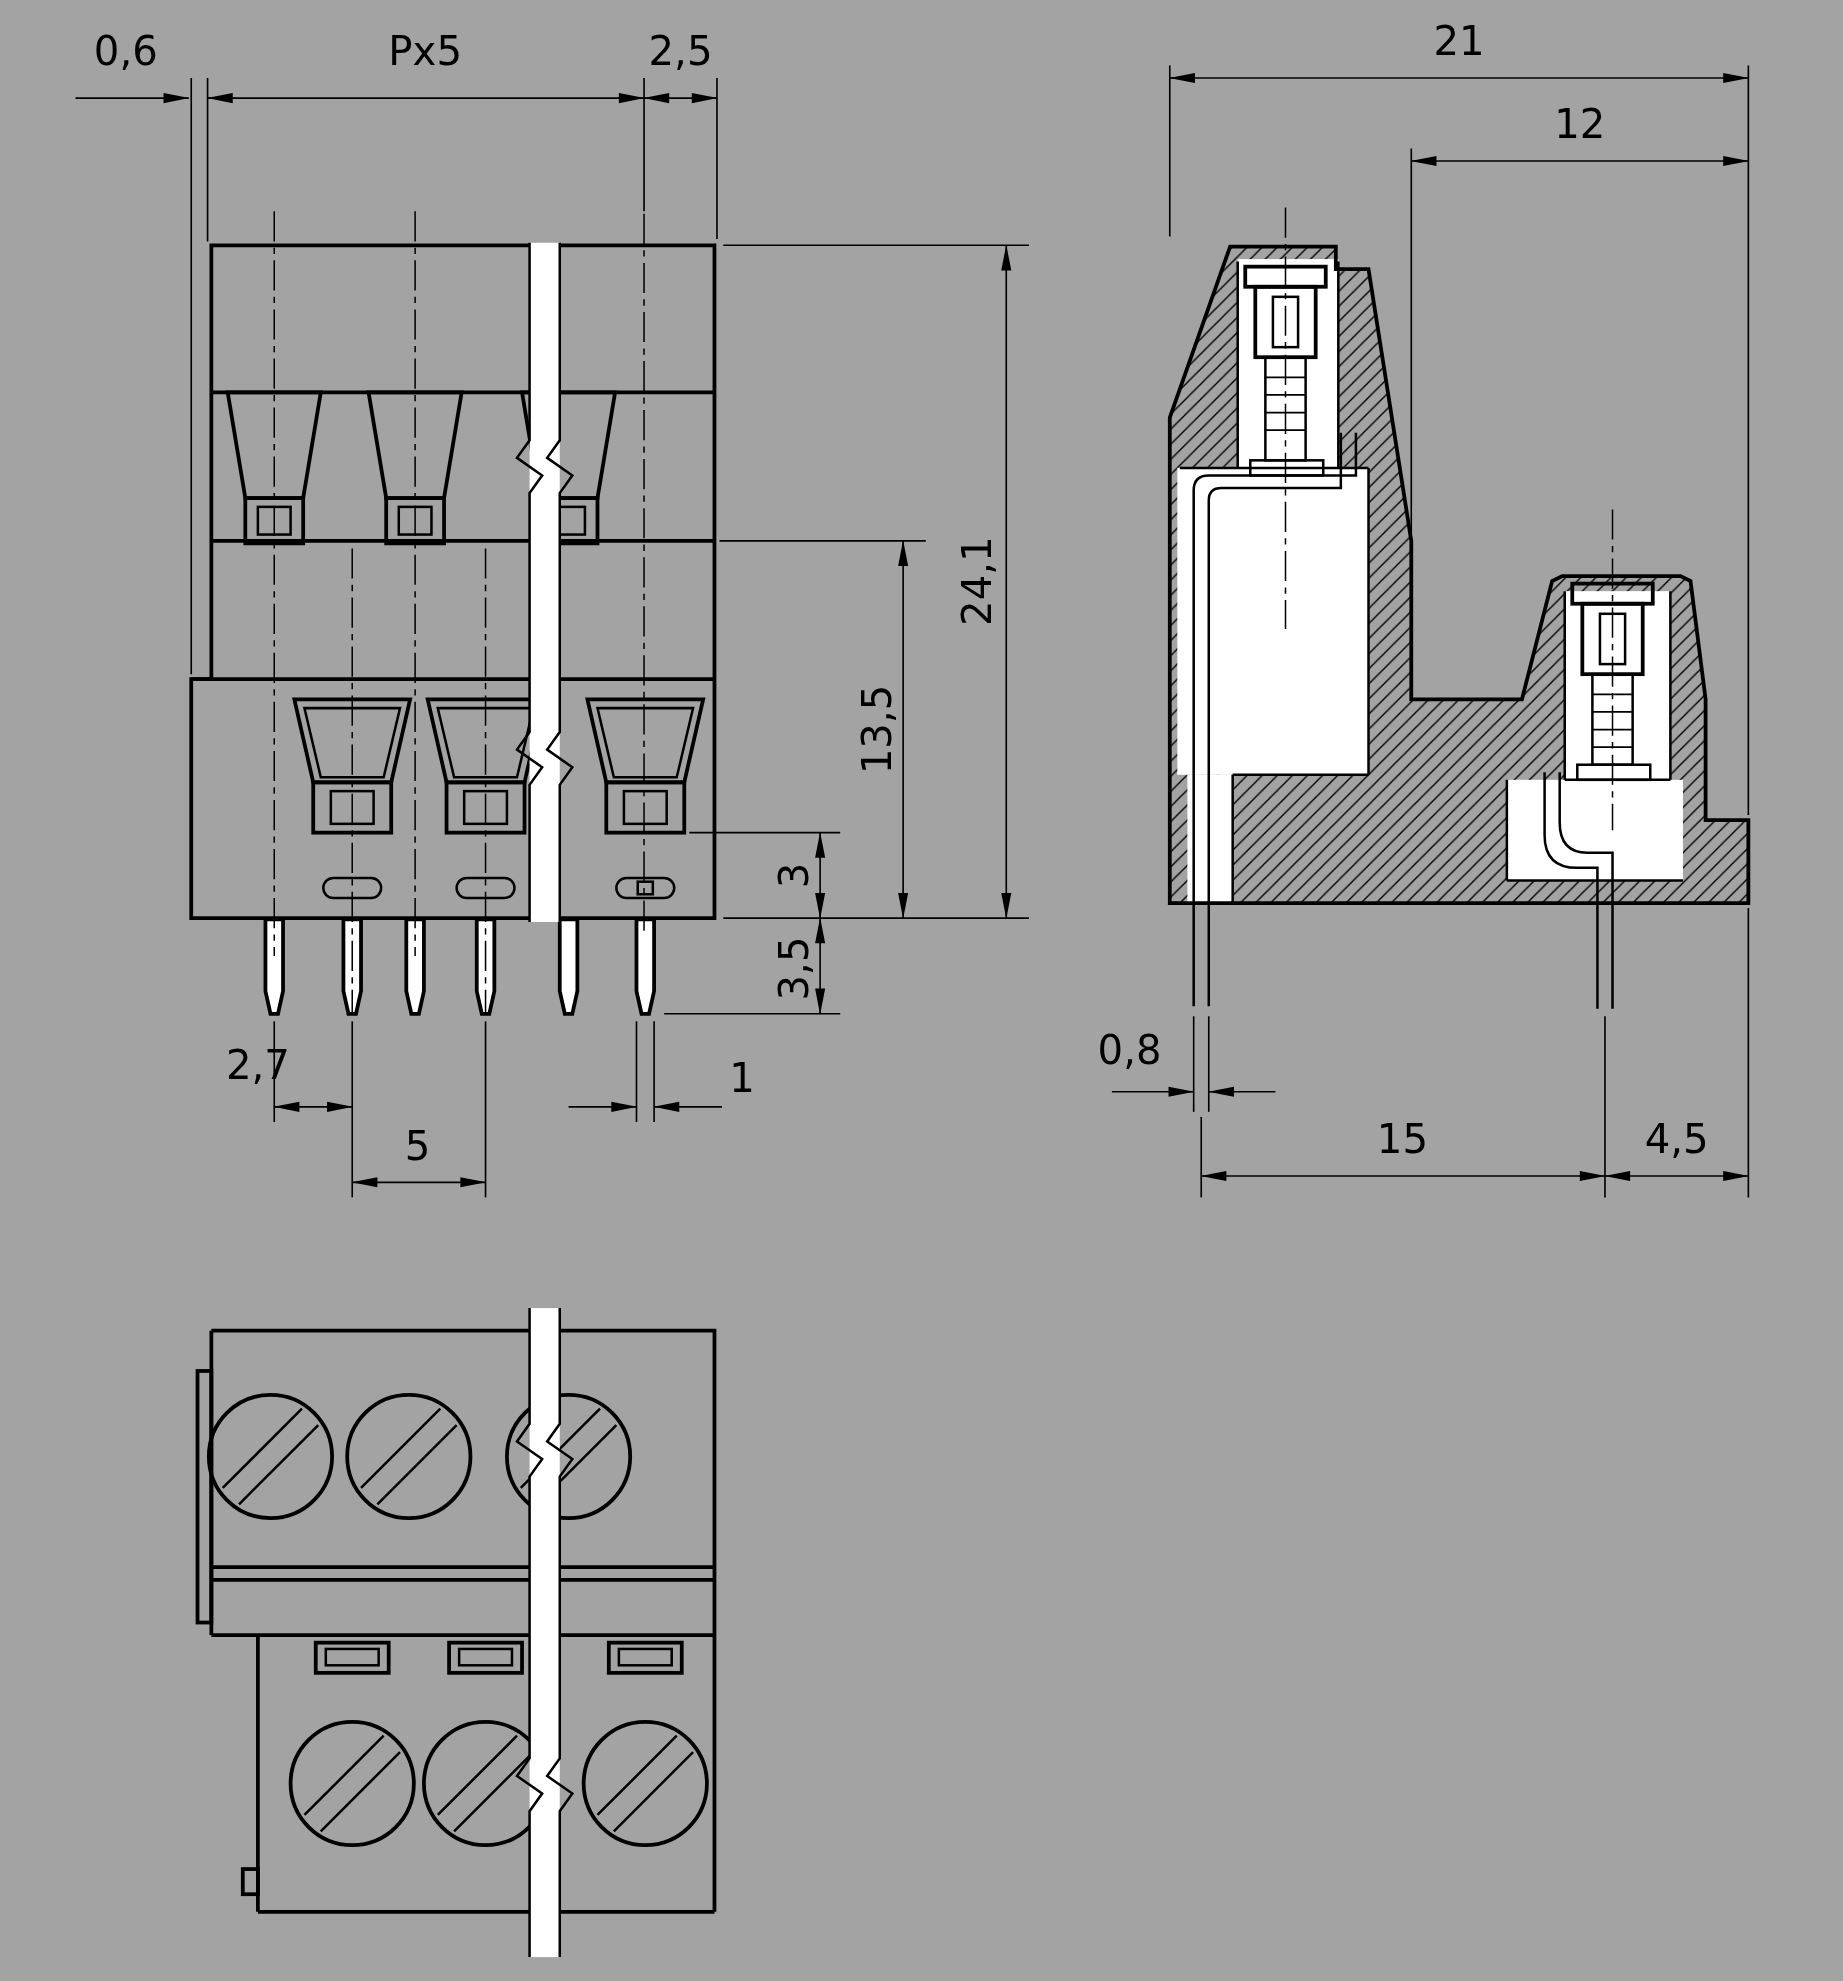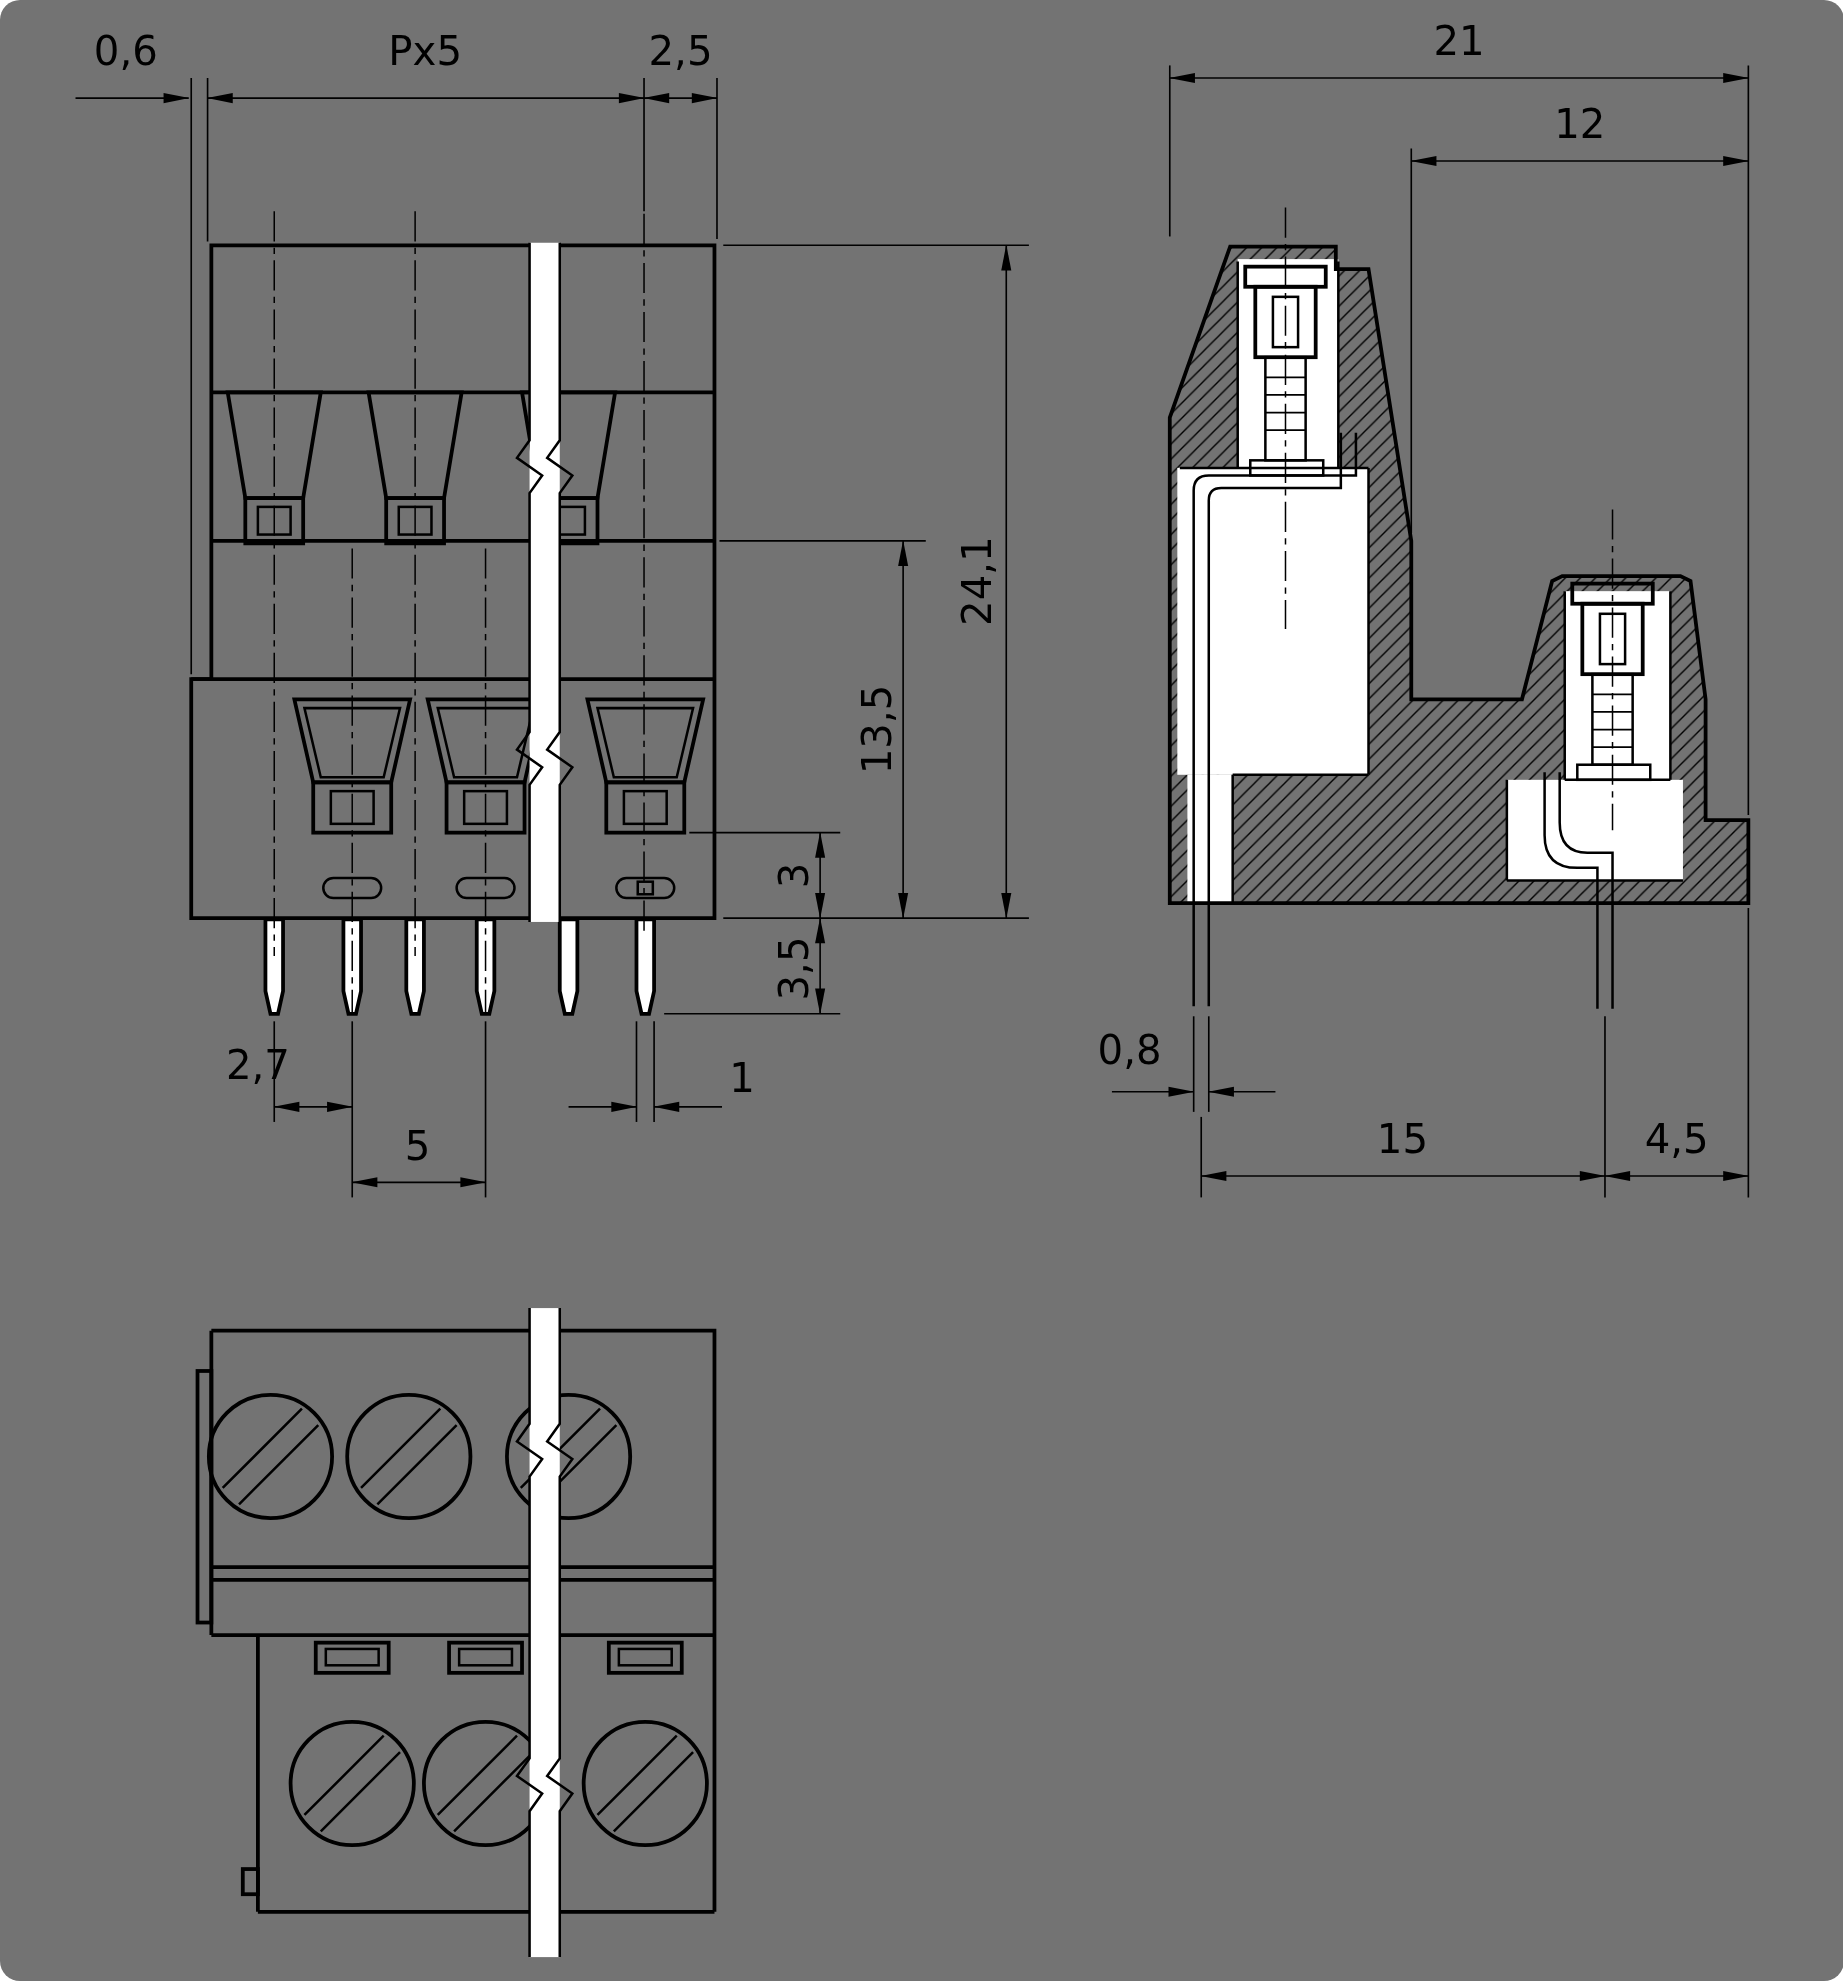--- a/index.html
+++ b/index.html
@@ -1,16 +1,16 @@
 <!DOCTYPE html>
 <html style="font-size:12.6px"><head>
 <meta charset="utf-8">
 <style>
   html,body{margin:0;padding:0;background:#fff;}
-  .canvas{width:1844px;height:1981px;background:#737373;border-radius:20px;}
+  .canvas{width:1844px;height:1981px;background:#a3a3a3;}
   svg{display:block;width:100%;height:100%;}
   
   .o3{fill:none;stroke:#000;stroke-width:3;stroke-linejoin:miter;stroke-linecap:butt;}
   .o2{fill:none;stroke:#000;stroke-width:2;stroke-linejoin:miter;}
   .t{fill:none;stroke:#000;stroke-width:1.4;}
   .cl{fill:none;stroke:#000;stroke-width:1.2;stroke-dasharray:24 5 5 5;}
   .dim{fill:none;stroke:#000;stroke-width:1.3;}
   .wf{fill:#fff;stroke:none;}
   .pinfill{fill:#fff;stroke:#000;stroke-width:3;stroke-linejoin:miter;}
   .hatched{fill:url(#hatch);stroke:none;}

